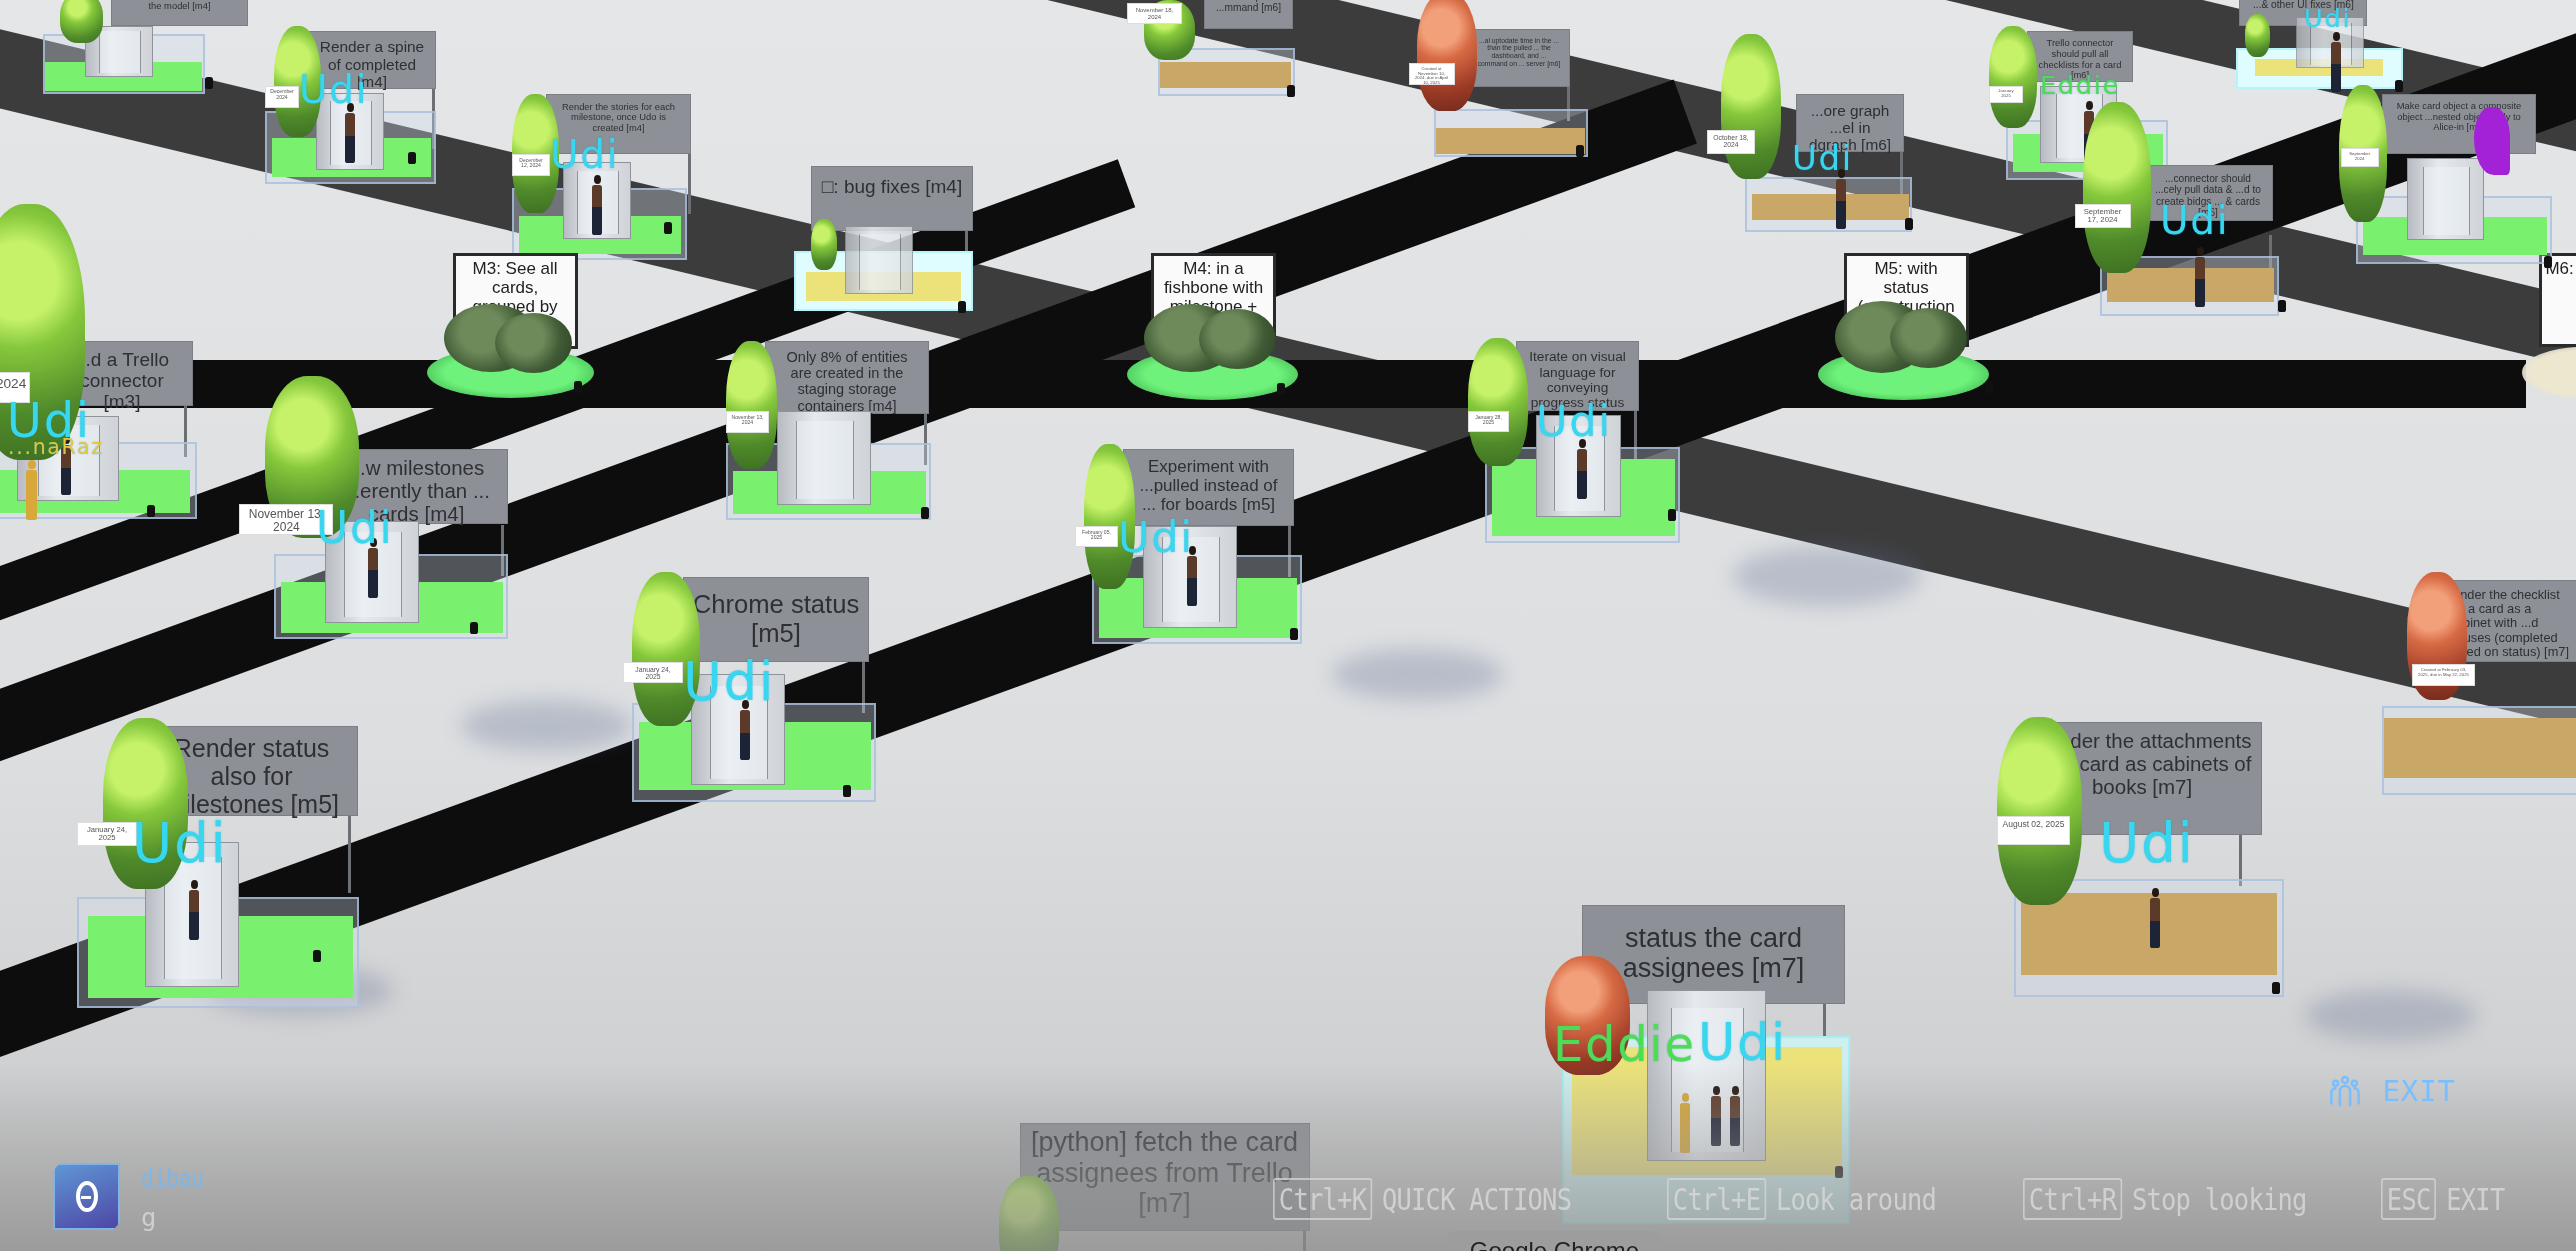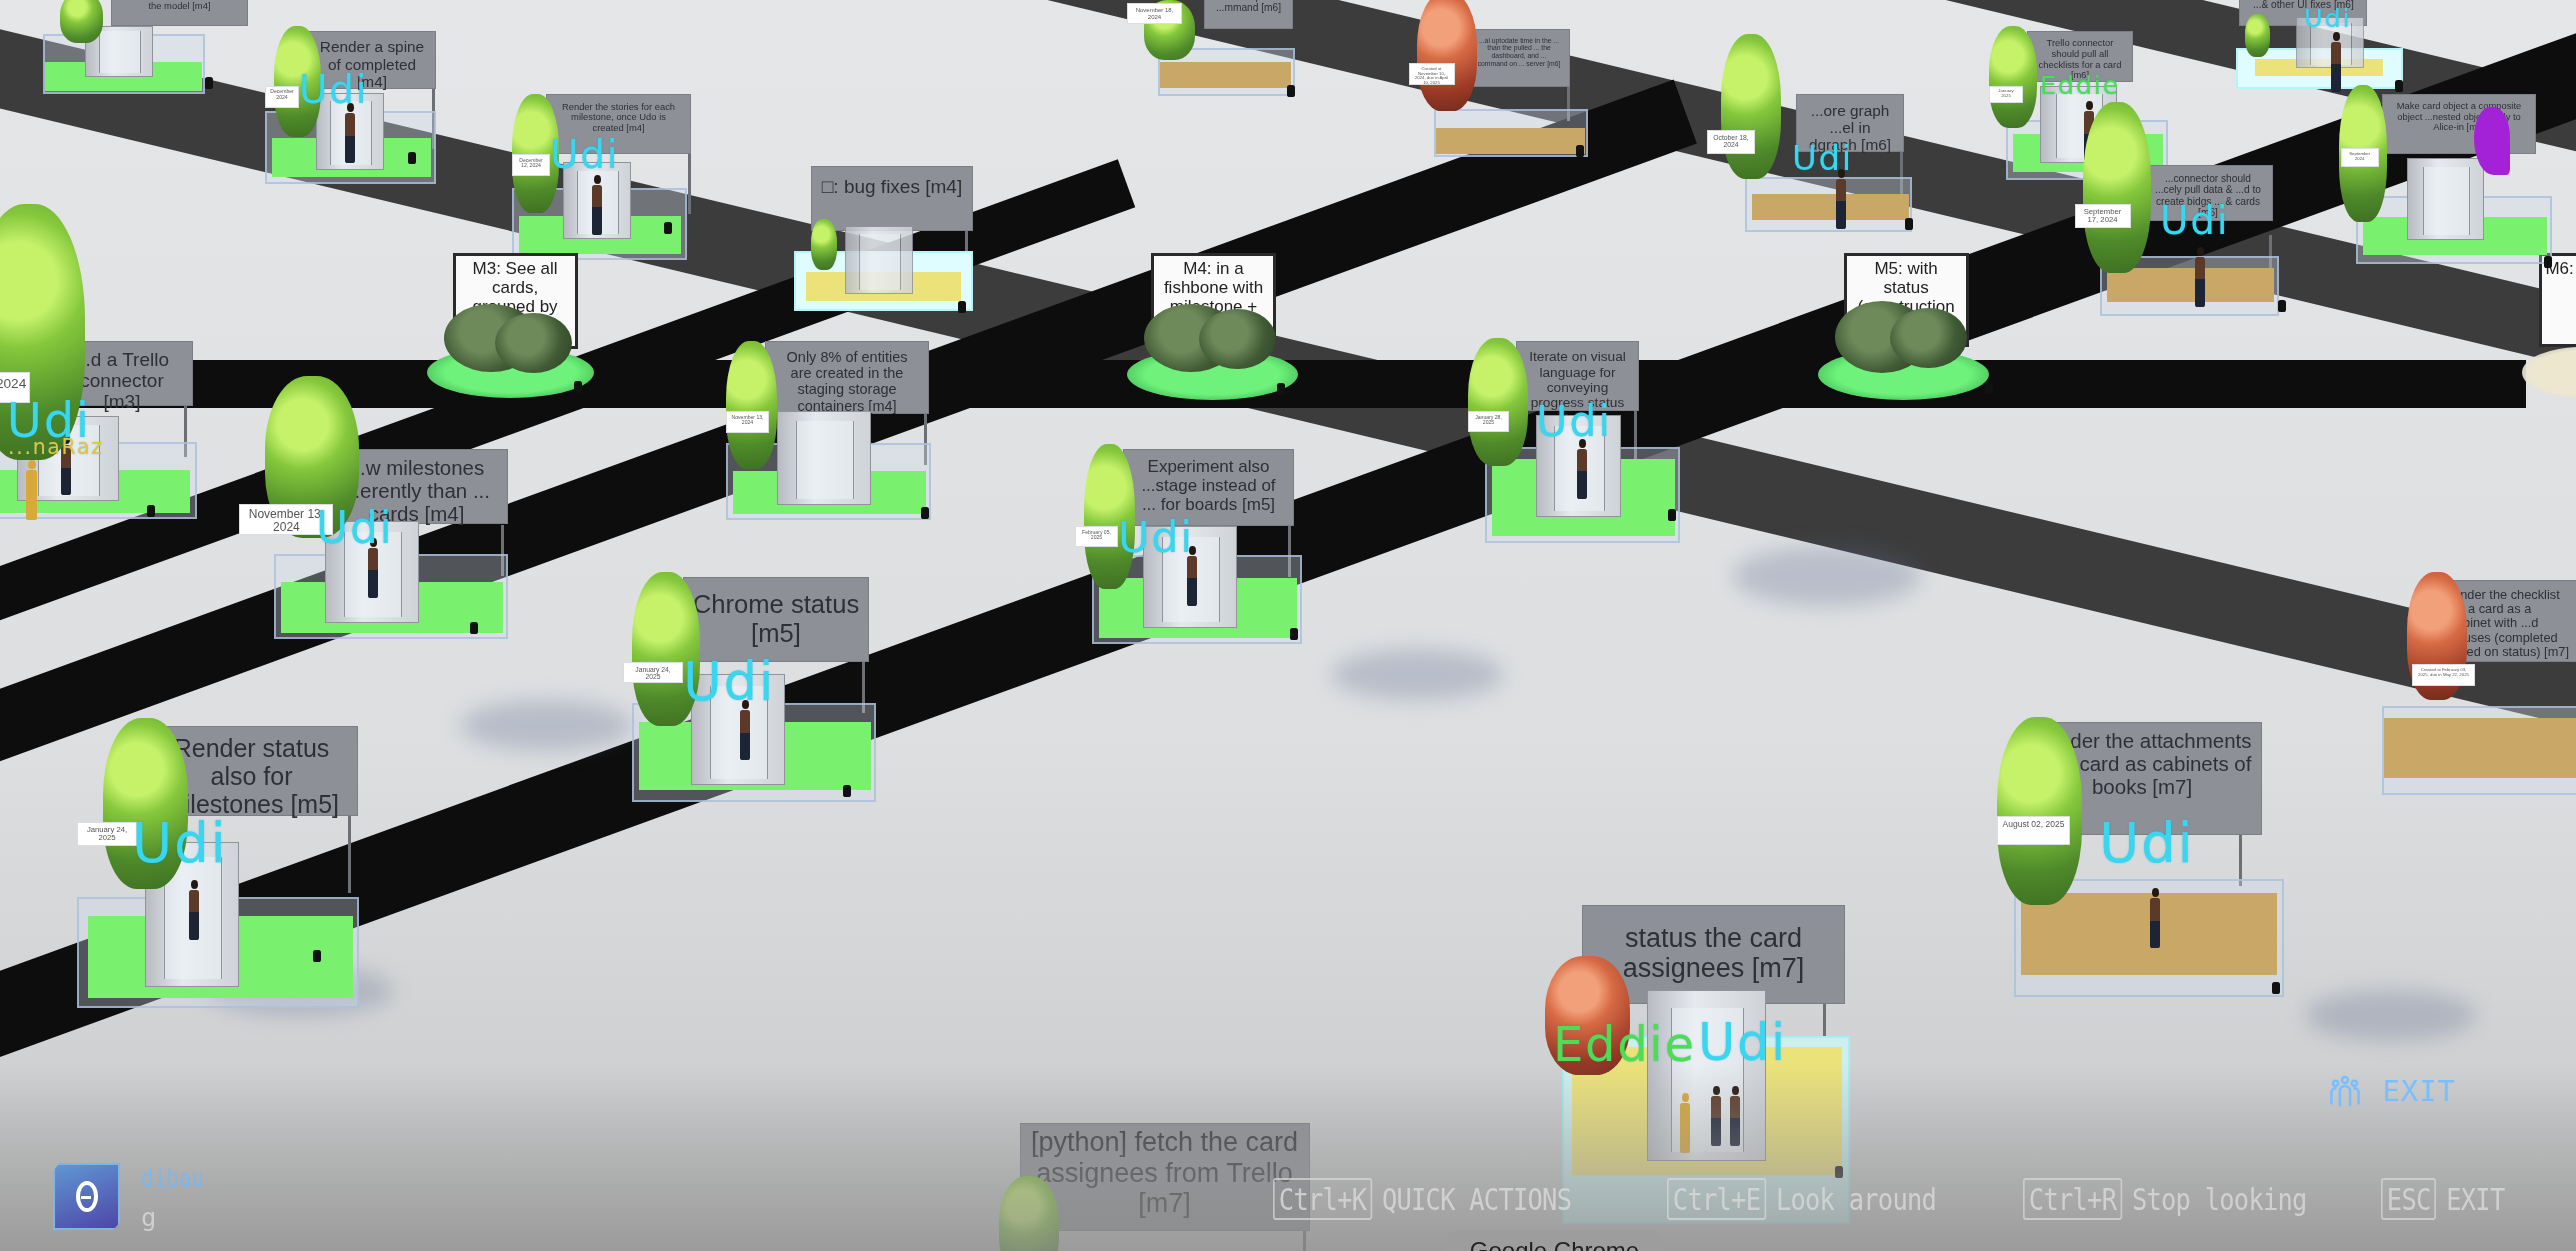--- a/index.html
+++ b/index.html
@@ -201,21 +201,21 @@
       </div>
     <div class="booth" style="left:60px;top:145px;width:94px;height:102px;"></div>
     <div class="person" style="left:102px;top:162px;"></div>
     <div class="tree" style="left:0;top:0;width:94px;height:162px;"></div>
     <div class="date-tag" style="left:-25.6px;top:128px;width:94px;height:31px;font-size:12px;">November 13, 2024</div>
     <div class="owner" style="left:51px;top:126px;font-size:44px;">Udi</div>
     <div class="speaker" style="left:205px;top:246px;"></div>
   </div>
 
   <div class="station" style="left:1075px;top:444px;">
-    <div class="sign" style="left:48px;top:5.1px;width:171px;height:77px;font-size:17px;">Experiment also ...stage instead of ... for boards [m5]</div>
+    <div class="sign" style="left:48px;top:5.1px;width:171px;height:77px;font-size:17px;">Experiment with ...pulled instead of ... for boards [m5]</div>
     <div class="sign-pole" style="left:213px;top:82px;height:51px;"></div>
     <div class="platform" style="left:17px;top:111px;width:210px;height:89px;">
         <div class="floor green" style="left:5.1px;top:20.5px;width:198px;height:60px;"></div>
       </div>
     <div class="booth" style="left:68px;top:82px;width:94px;height:102px;"></div>
     <div class="person" style="left:111px;top:102px;"></div>
     <div class="tree" style="left:8.5px;top:0;width:51px;height:145px;"></div>
     <div class="date-tag" style="left:0;top:82px;width:43px;height:20.5px;font-size:5.1px;">February 05, 2025</div>
     <div class="owner" style="left:43px;top:68px;font-size:43px;">Udi</div>
     <div class="speaker" style="left:215px;top:184px;"></div>

